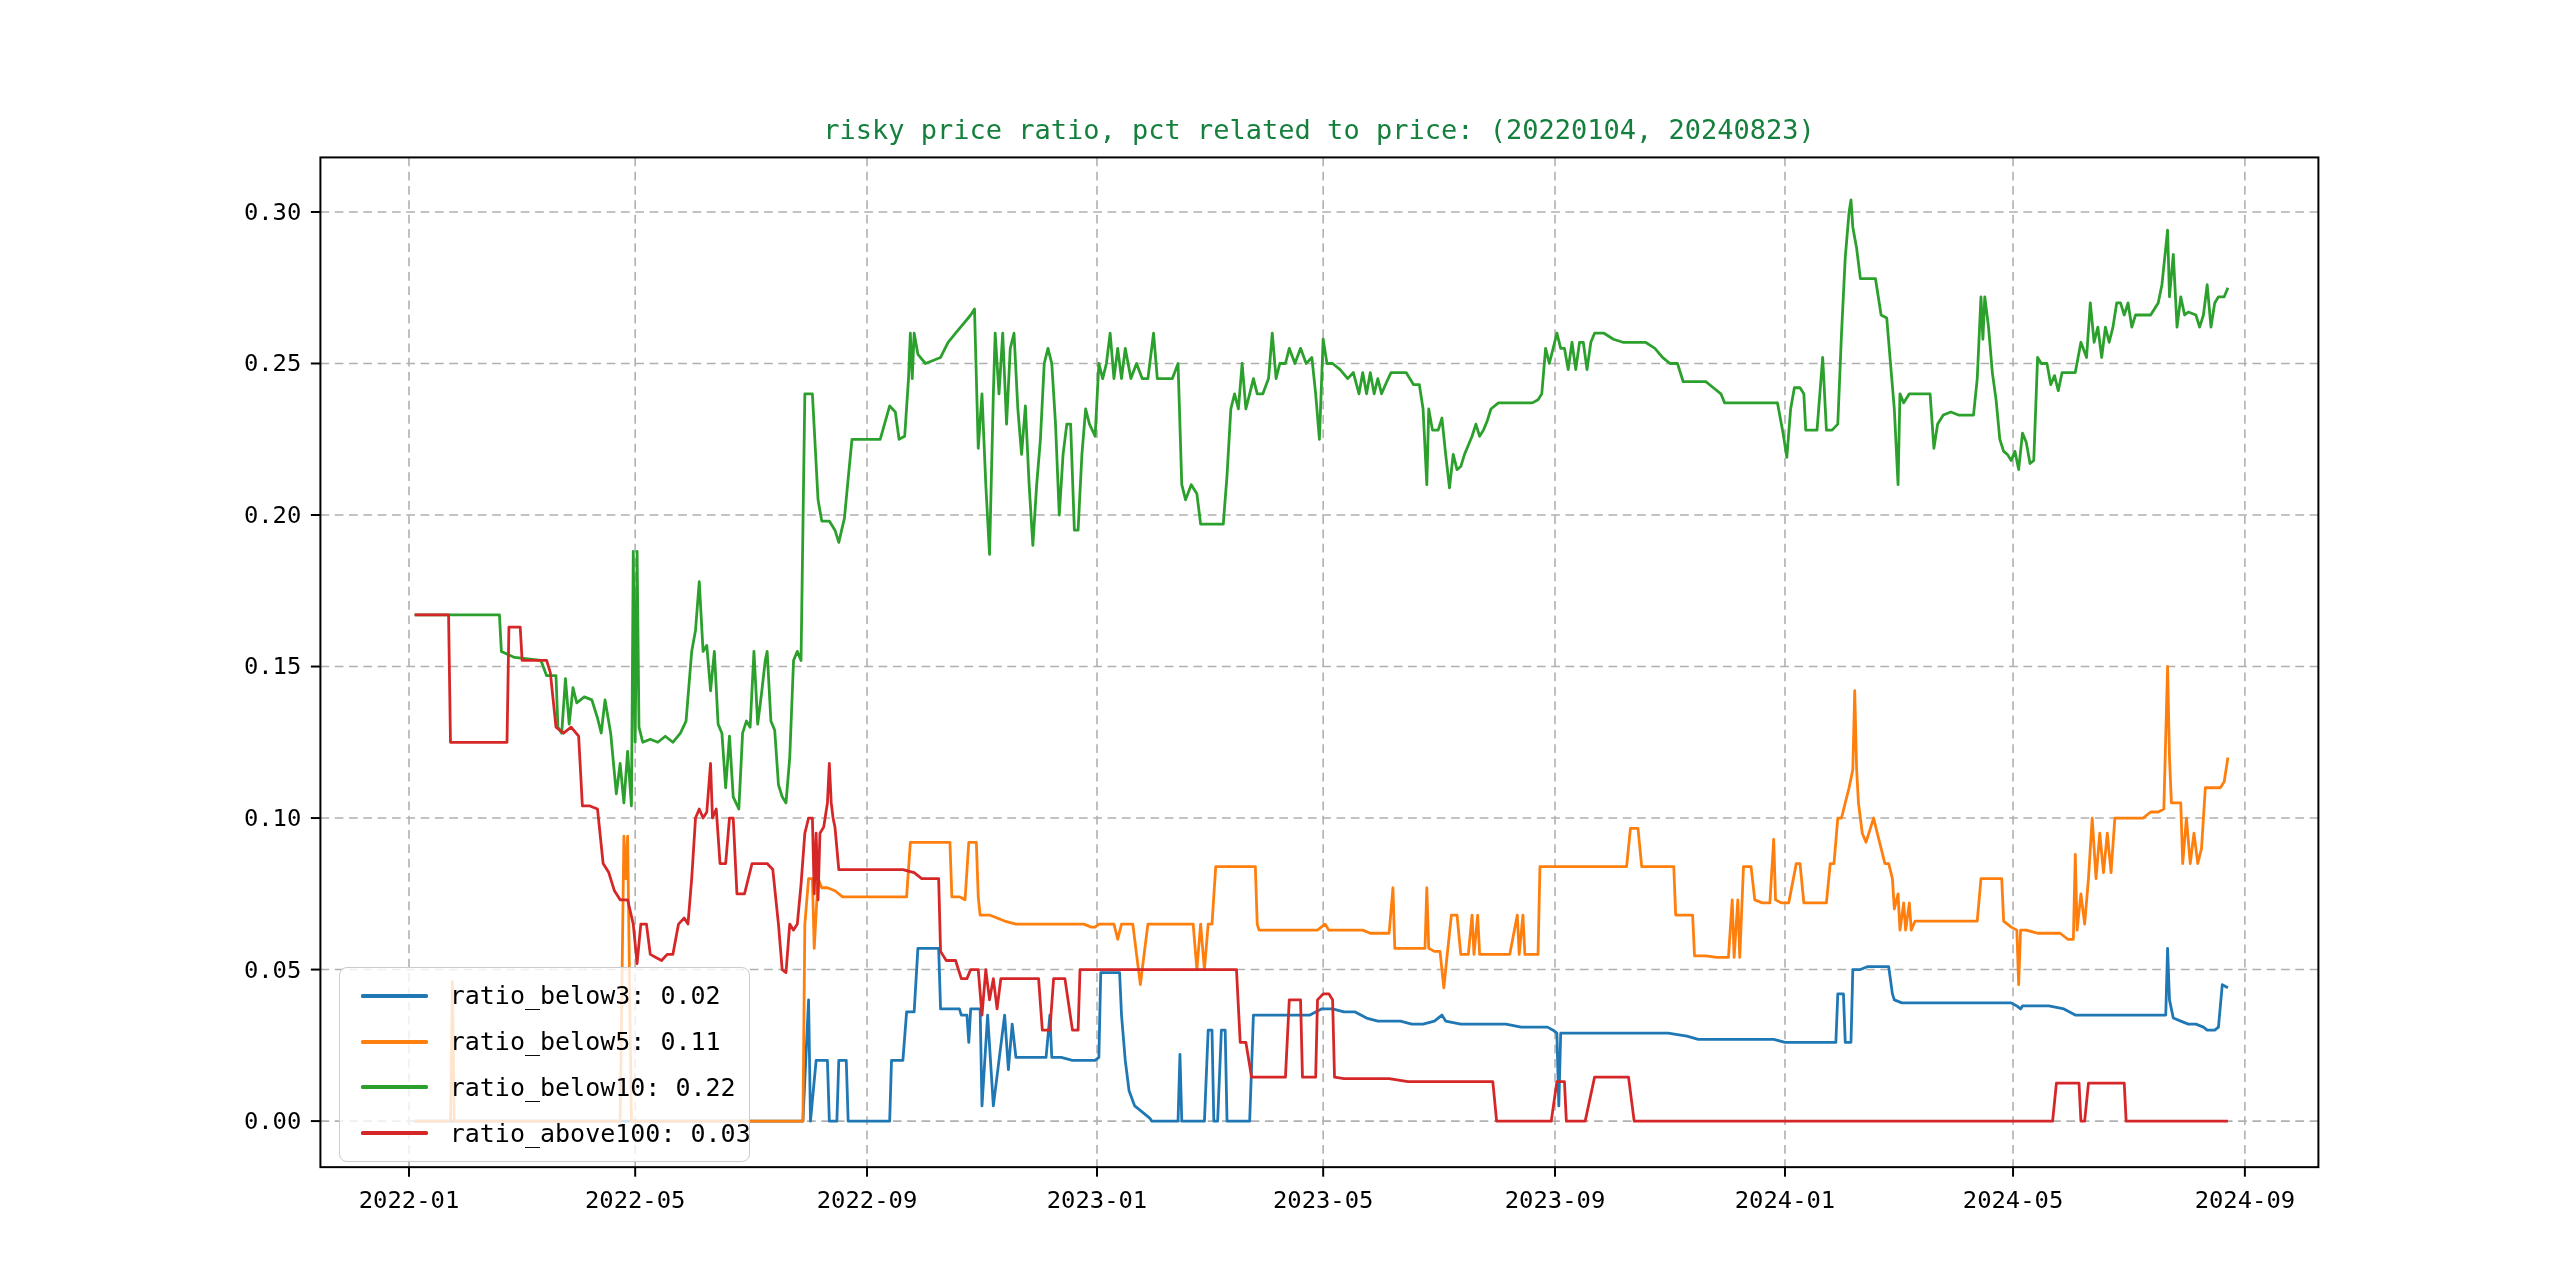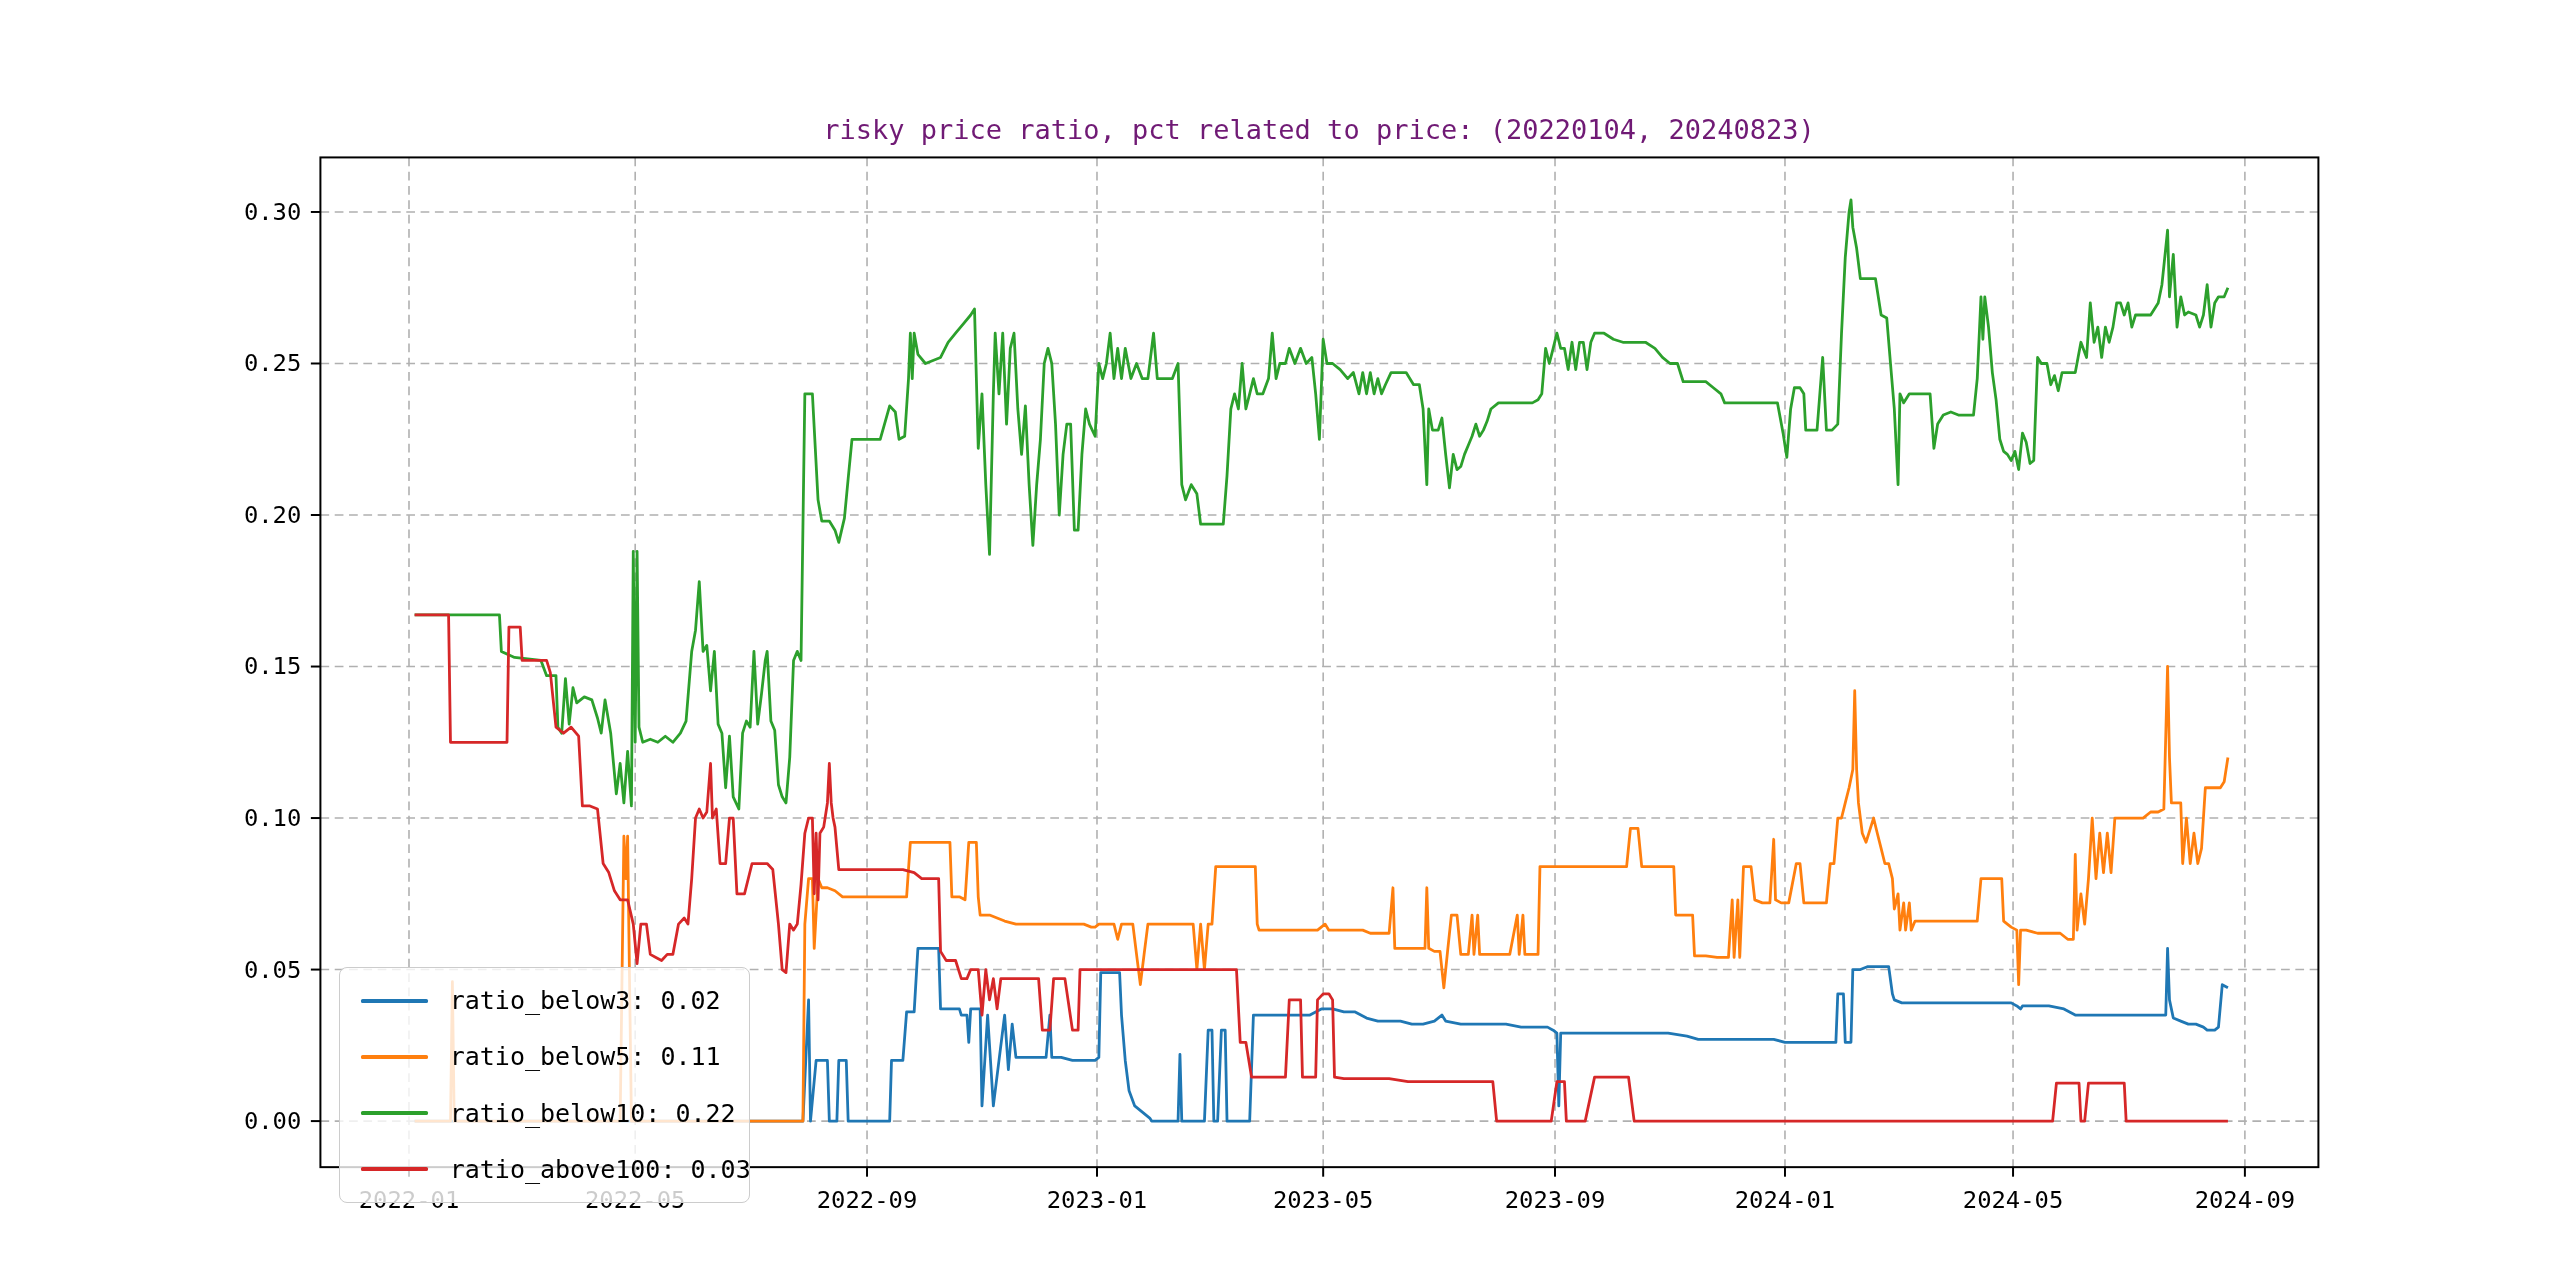--- a/index.html
+++ b/index.html
@@ -1,21 +1,21 @@
 <!DOCTYPE html>
 <html style="font-size:12.7px"><head>
 <meta charset="utf-8">
 <style>
   html,body{margin:0;padding:0;background:#ffffff;width:2576px;height:1288px;overflow:hidden;}
   .figure{position:relative;width:2576px;height:1288px;background:#ffffff;
           font-family:"DejaVu Sans Mono","Liberation Mono",monospace;}
   .chart-title{position:absolute;left:320px;top:114px;width:1998px;text-align:center;
-               font-size:27px;color:#701a75;white-space:pre;}
+               font-size:27px;color:#15803d;white-space:pre;}
   svg{position:absolute;left:0;top:0;}
-  .legend{position:absolute;left:339px;top:967px;width:411px;height:236px;
+  .legend{position:absolute;left:339px;top:967px;width:411px;height:195px;
           background:rgba(255,255,255,0.8);border:1.6px solid #cccccc;border-radius:8px;
           display:flex;flex-direction:column;justify-content:space-around;
           padding:4.8px 0 4.8px 0;box-sizing:border-box;}
   .legend-row{display:flex;align-items:center;height:45px;}
   .legend-swatch{width:67px;height:4px;border-radius:1.6px;margin-left:20.7px;flex:0 0 auto;}
   .legend-label{margin-left:22px;font-size:25px;color:#000;white-space:pre;}
 </style>
 </head>
 <body>
 

